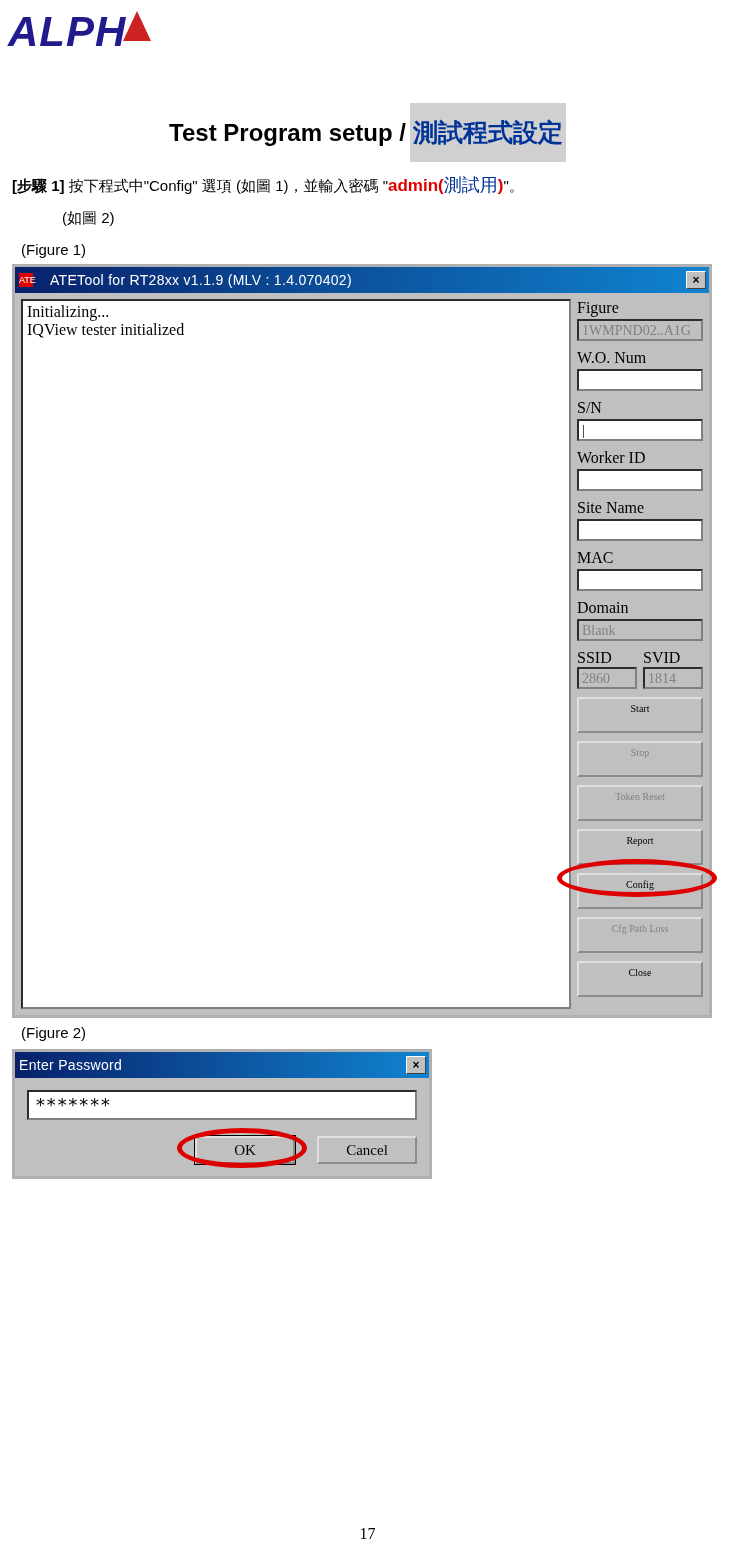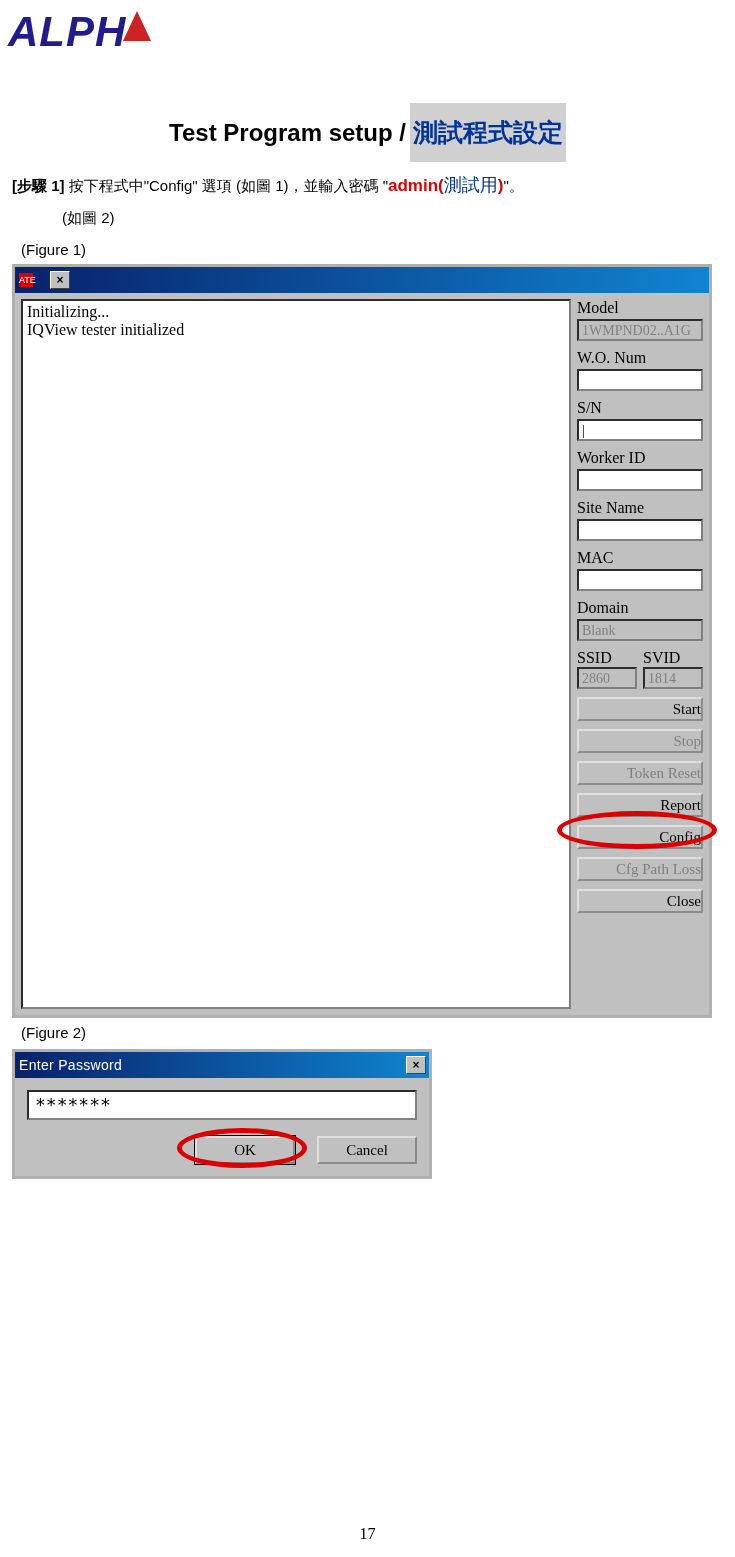--- a/index.html
+++ b/index.html
@@ -113,26 +113,26 @@
       font-family:"Times New Roman",serif;
       font-size:14px;
       padding:1px 3px;
       line-height:18px;
       color:#000;
     }
     .disabled { background:#c0c0c0; color:#808080; }
     .ssid-row { display:flex; gap:6px; }
     .ssid-row > div { flex:1; }
     .winbtn {
-      height:24px;
+      height:36px;
       border:2px outset #dfdfdf;
       background:#c0c0c0;
       font-family:"Times New Roman",serif;
-      font-size:15px;
-      text-align:right;
+      font-size:10px;
+      text-align:center;
       line-height:20px;
       margin-top:6px;
       cursor: pointer;
     }
     .winbtn.disabled-btn { color:#808080; cursor:default; }
     .config-wrap { position:relative; }
     .red-circle {
       position:absolute;
       border: 5px solid #d00;
       border-radius: 50%;
@@ -209,29 +209,30 @@
   <span>按下程式中"Config" 選項 (如圖 1)，並輸入密碼 "</span><span class="admin-red">admin(</span><span class="admin-blue">測試用</span><span class="admin-red">)</span><span>"。</span>
   <br>&nbsp;&nbsp;&nbsp;&nbsp;&nbsp;&nbsp;&nbsp;&nbsp;&nbsp;&nbsp;&nbsp;
   <span>(如圖 2)</span>
 </div>
 
 <div class="caption">(Figure 1)</div>
 
 <div class="win1">
   <div class="titlebar">
     <span class="tb-icon">ATE</span>
+    <span class="tb-title">ATETool for RT28xx v1.1.9 (MLV : 1.4.070402)</span>
     <span class="tb-close">×</span>
   </div>
   <div class="win1-body">
     <div class="console">
       <div>Initializing...</div>
       <div>IQView tester initialized</div>
     </div>
     <div class="sidepanel">
-      <div class="field-label first-label">Model</div>
+      <div class="field-label first-label">Figure</div>
       <div class="field-input disabled">1WMPND02..A1G</div>
 
       <div class="field-label">W.O. Num</div>
       <div class="field-input"></div>
 
       <div class="field-label">S/N</div>
       <div class="field-input">|</div>
 
       <div class="field-label">Worker ID</div>
       <div class="field-input"></div>

